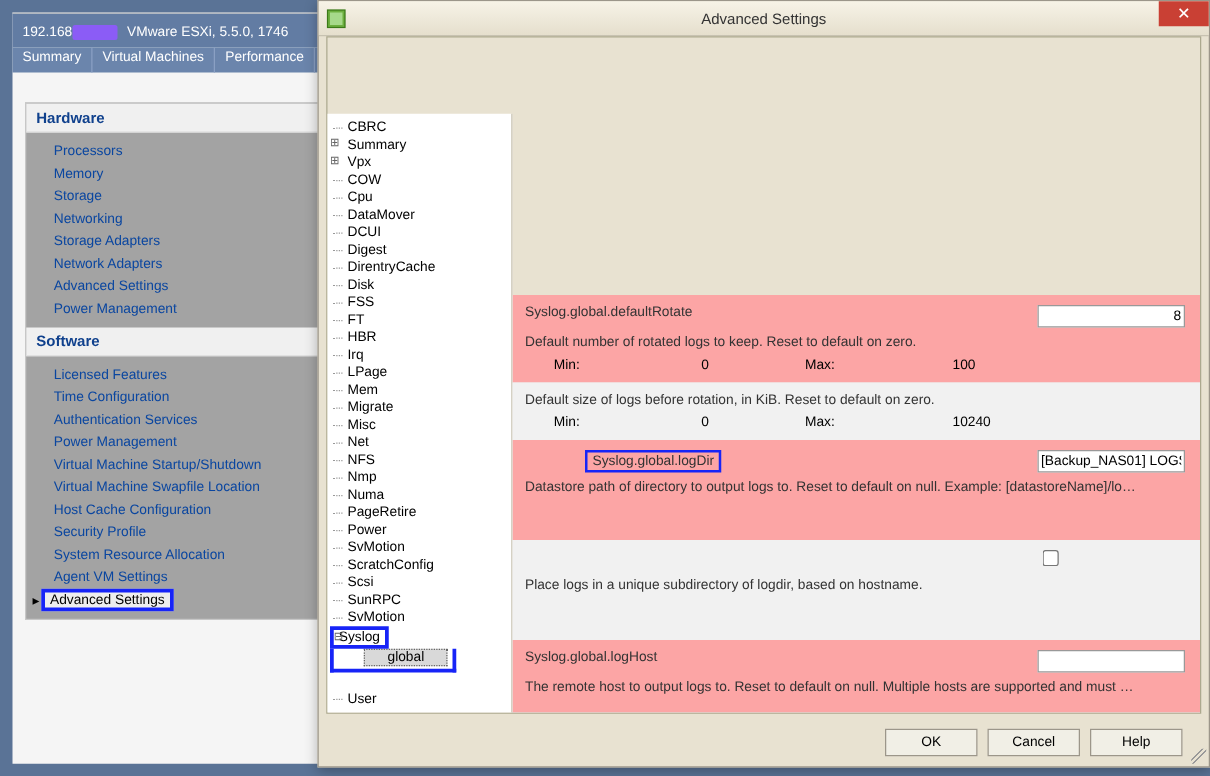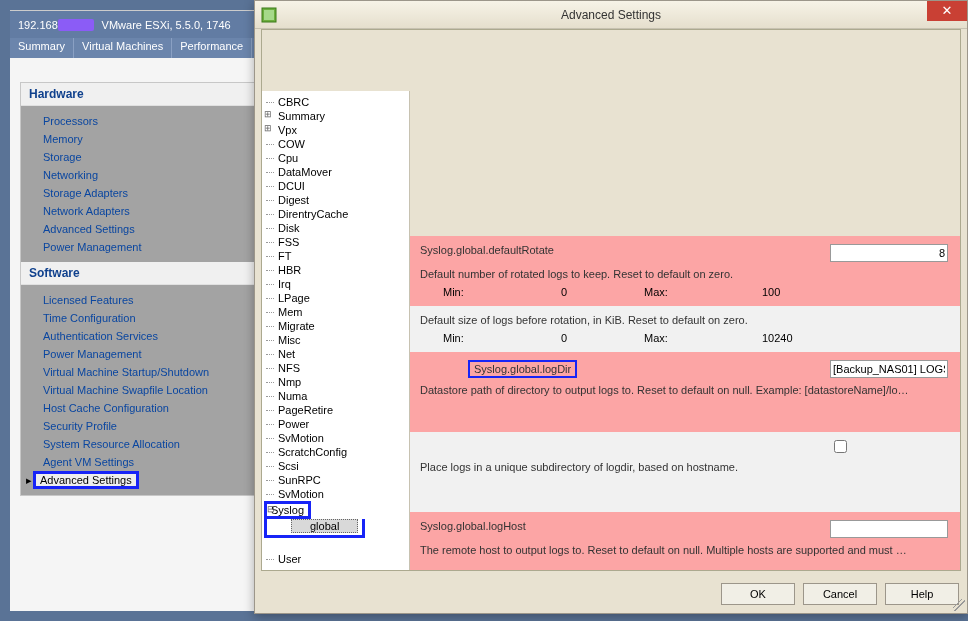--- a/index.html
+++ b/index.html
@@ -46,21 +46,21 @@
 .sval { width: 120px; }
 .sval input[type="text"] { width: 118px; height: 18px; border: 1px solid #999; padding: 0 2px; text-align: right; font-size: 11px; }
 .sval input.lefttxt { text-align: left; }
 .sdesc { color: #333; font-size: 11px; margin-bottom: 6px; }
 .minmax { display: flex; gap: 0; }
 .minmax .mm { width: 118px; margin-left: 23px; }
 .minmax .mmv { width: 60px; }
 .checkbox-cell { width: 120px; text-align: left; }
 .checkbox-cell input { margin-left: 4px; }
 
-.dlg-buttons { position: absolute; bottom: 8px; right: 8px; display: flex; gap: 8px; }
+.dlg-buttons { position: absolute; bottom: 8px; right: 21px; display: flex; gap: 8px; }
 .dlg-buttons button { width: 74px; height: 22px; background: #f1efe6; border: 1px solid #9c968a; cursor: pointer; font-size: 11px; }
 .dlg-resize { position: absolute; right: 2px; bottom: 2px; width: 12px; height: 12px; background:
   linear-gradient(135deg, transparent 0 6px, #999 6px 7px, transparent 7px 9px, #999 9px 10px, transparent 10px); }
 
 
 .tree::-webkit-scrollbar{width:16px}
 .tree::-webkit-scrollbar-thumb{background:#c9c9c9;border:1px solid #aaa}
 .tree::-webkit-scrollbar-button{background:#e8e8e8;border:1px solid #aaa;height:16px}
 </style>
 </head>

